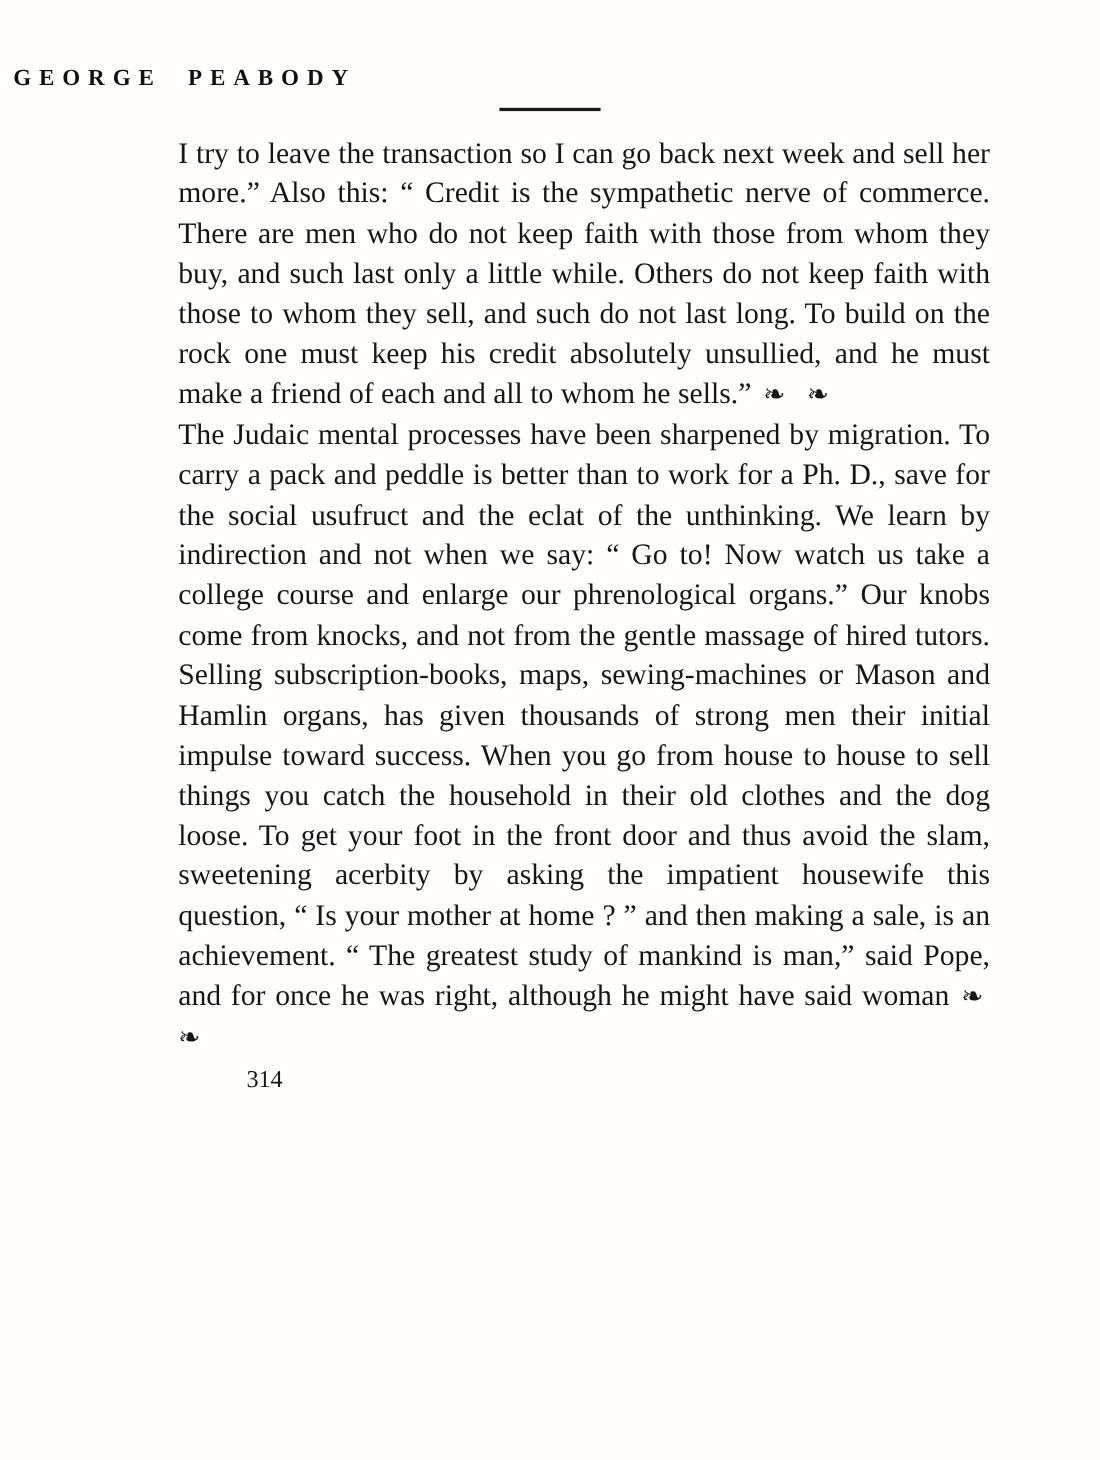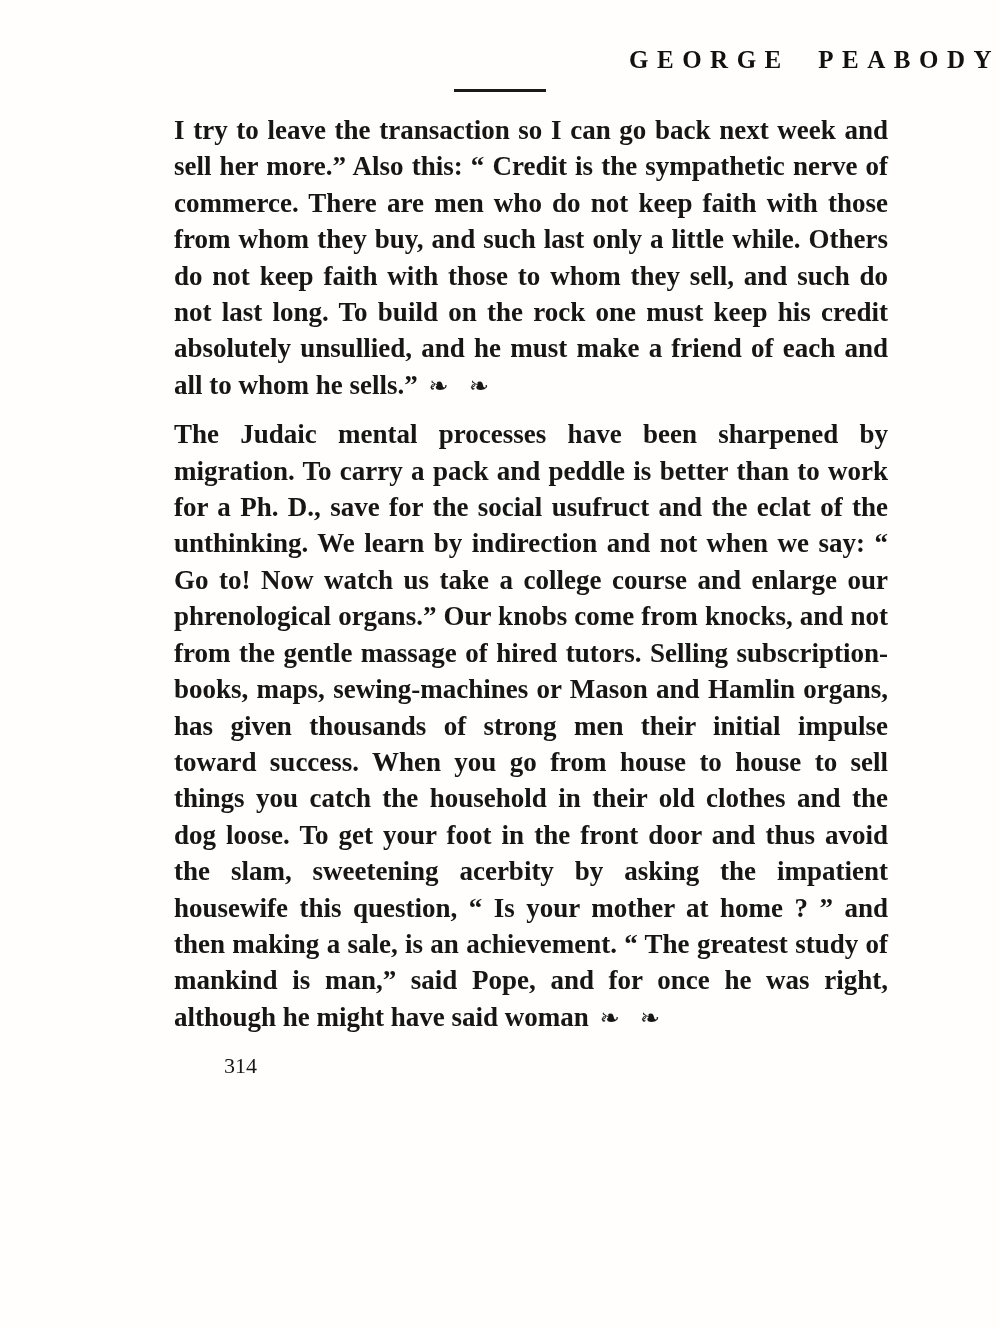--- a/index.html
+++ b/index.html
@@ -11,24 +11,24 @@
     position: relative;
     width: 1000px;
     height: 1327px;
     background: #fffefc;
     color: #141414;
     font-family: "Liberation Serif", "DejaVu Serif", serif;
     overflow: hidden;
     box-sizing: border-box;
   }
   .page-title {
-    margin: 0;
+    margin: 12px;
     padding-top: 46px;
-    text-align: right;
-    font-size: 25px;
+    text-align: left;
+    font-size: 21px;
     font-weight: bold;
     letter-spacing: 0.34em;
     word-spacing: 0.55em;
     color: #111111;
     font-family: "Liberation Serif", "DejaVu Serif", serif;
   }
   .title-rule {
     width: 92px;
     height: 3px;
     background: #1a1a1a;
@@ -36,23 +36,22 @@
   }
   .body-text {
     margin-left: 162px;
     margin-right: 100px;
     font-size: 27px;
     line-height: 36.4px;
     text-align: justify;
     color: #161616;
   }
   .body-text p {
-    margin: 12px;
+    margin: 0;
     padding: 0;
-    font-weight: bold;
   }
   .fleuron {
     font-family: "DejaVu Serif", "DejaVu Sans", serif;
     margin-left: 0.45em;
     letter-spacing: 0.25em;
     font-size: 24px;
   }
   .page-number {
     margin-left: 224px;
     margin-top: 2px;

